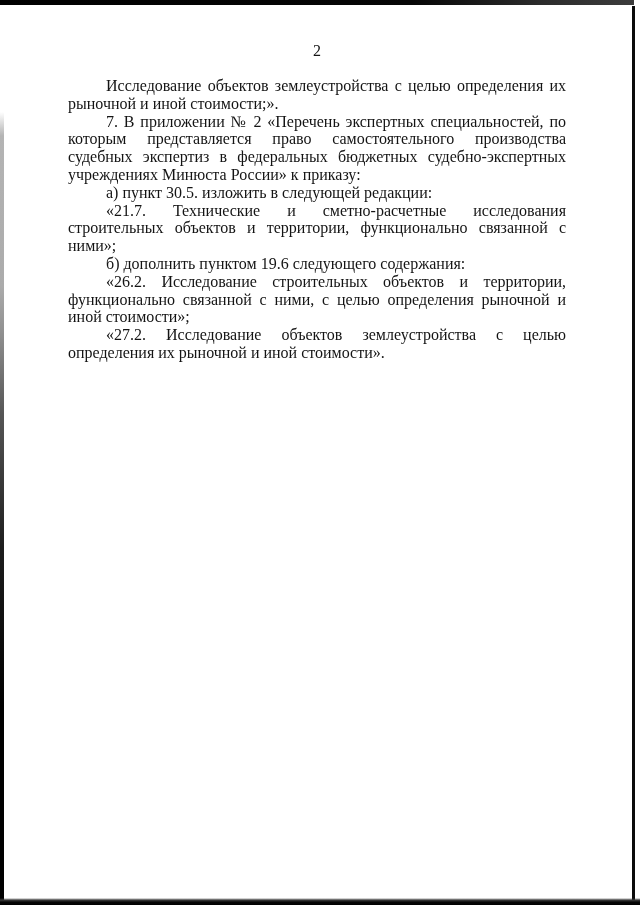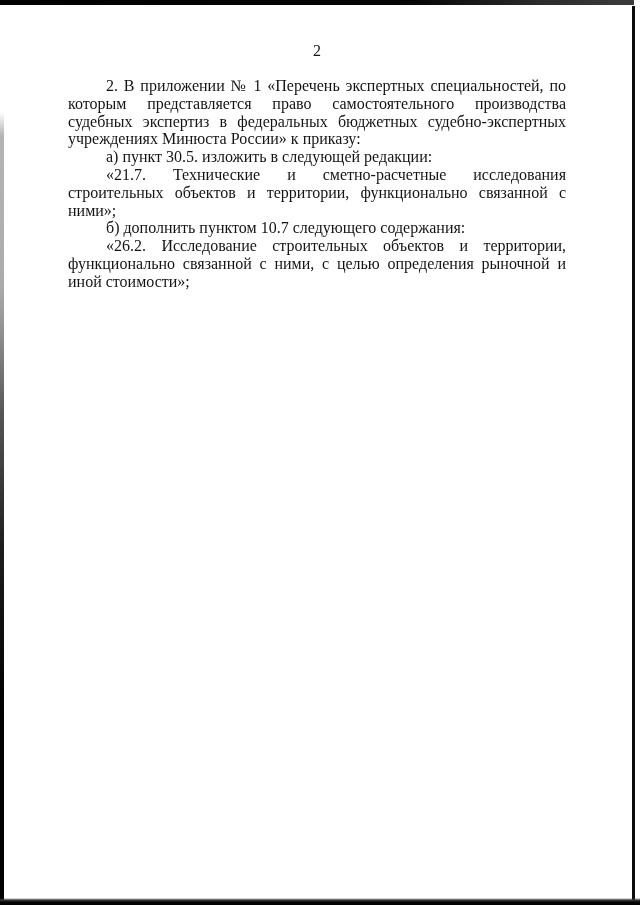--- a/index.html
+++ b/index.html
@@ -77,20 +77,22 @@
 <div class="scan-page">
 
   <div class="edge-top"></div>
   <div class="edge-left"></div>
   <div class="edge-right"></div>
   <div class="edge-bottom"></div>
 
   <div class="page-number">2</div>
 
   <div class="text-block">
-    <p>2. В приложении № 1 «Перечень экспертных специальностей, по которым представляется право самостоятельного производства судебных экспертиз в федеральных бюджетных судебно-экспертных учреждениях Минюста России» к приказу:</p>
+    <p>Исследование объектов землеустройства с целью определения их рыночной и иной стоимости;».</p>
+    <p>7. В приложении № 2 «Перечень экспертных специальностей, по которым представляется право самостоятельного производства судебных экспертиз в федеральных бюджетных судебно-экспертных учреждениях Минюста России» к приказу:</p>
     <p>а) пункт 30.5. изложить в следующей редакции:</p>
     <p>«21.7. Технические и сметно-расчетные исследования строительных объектов и территории, функционально связанной с ними»;</p>
-    <p>б) дополнить пунктом 10.7 следующего содержания:</p>
+    <p>б) дополнить пунктом 19.6 следующего содержания:</p>
     <p>«26.2. Исследование строительных объектов и территории, функционально связанной с ними, с целью определения рыночной и иной стоимости»;</p>
+    <p>«27.2. Исследование объектов землеустройства с целью определения их рыночной и иной стоимости».</p>
   </div>
 
 </div>
 
 </body></html>

